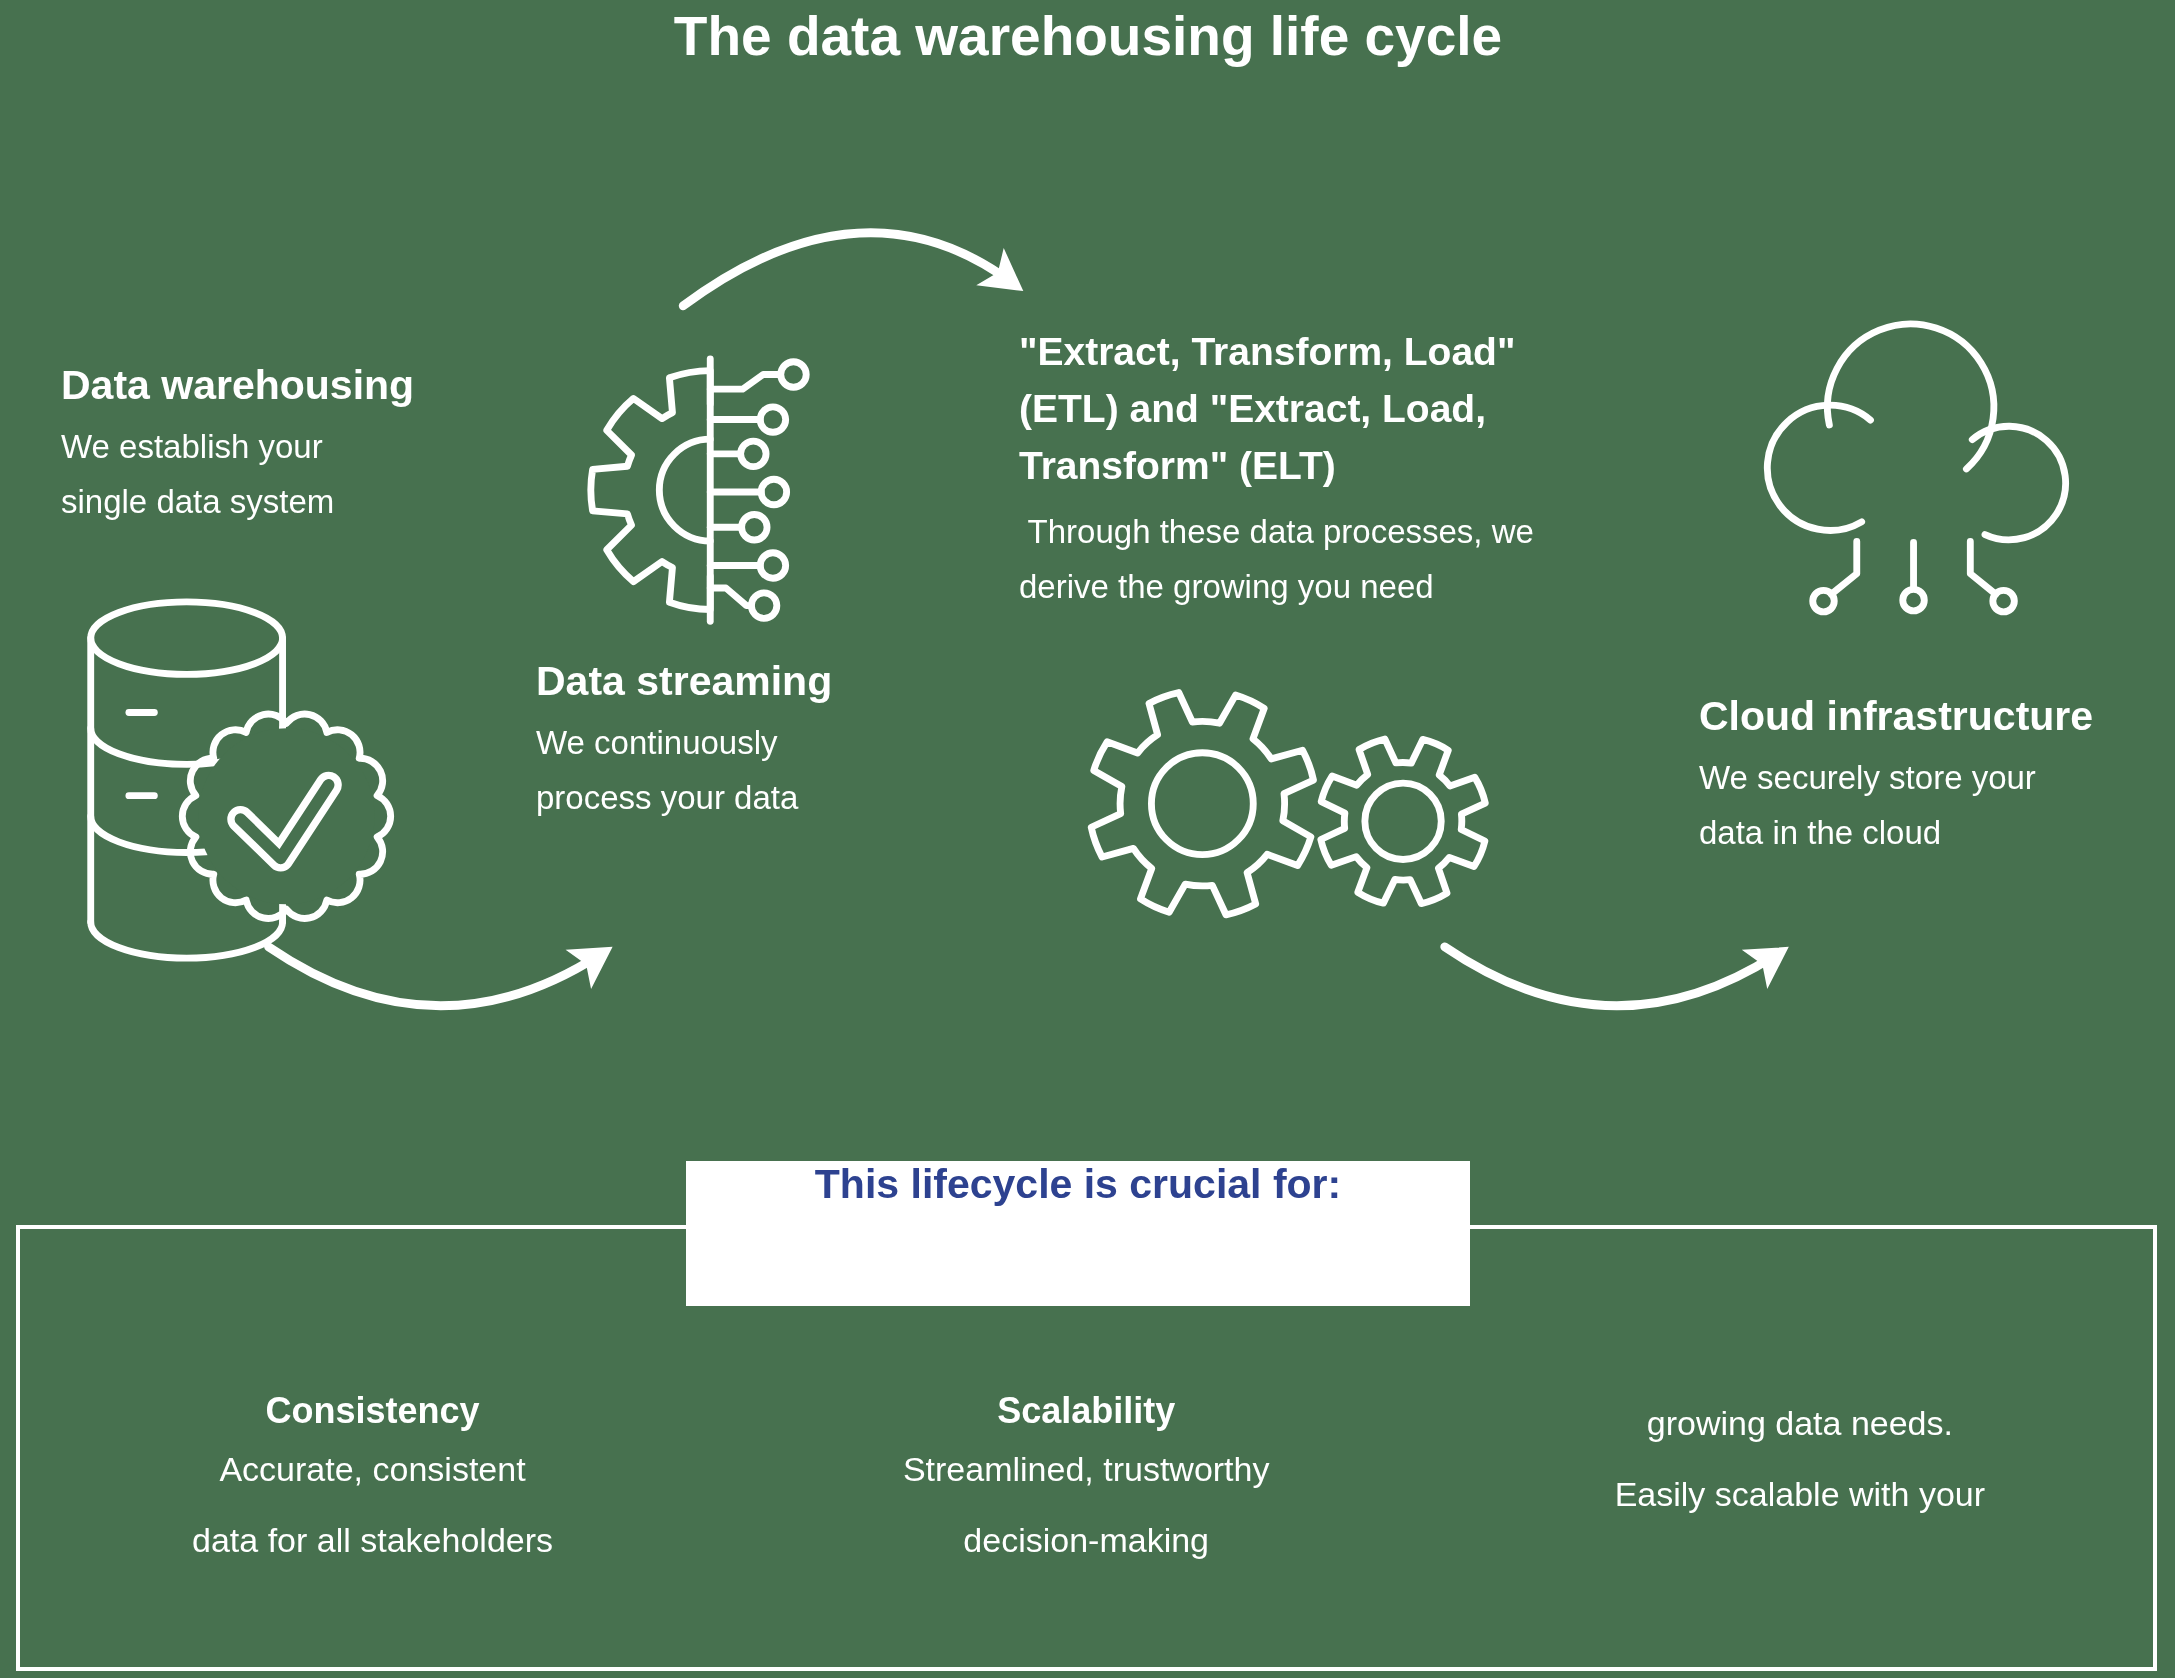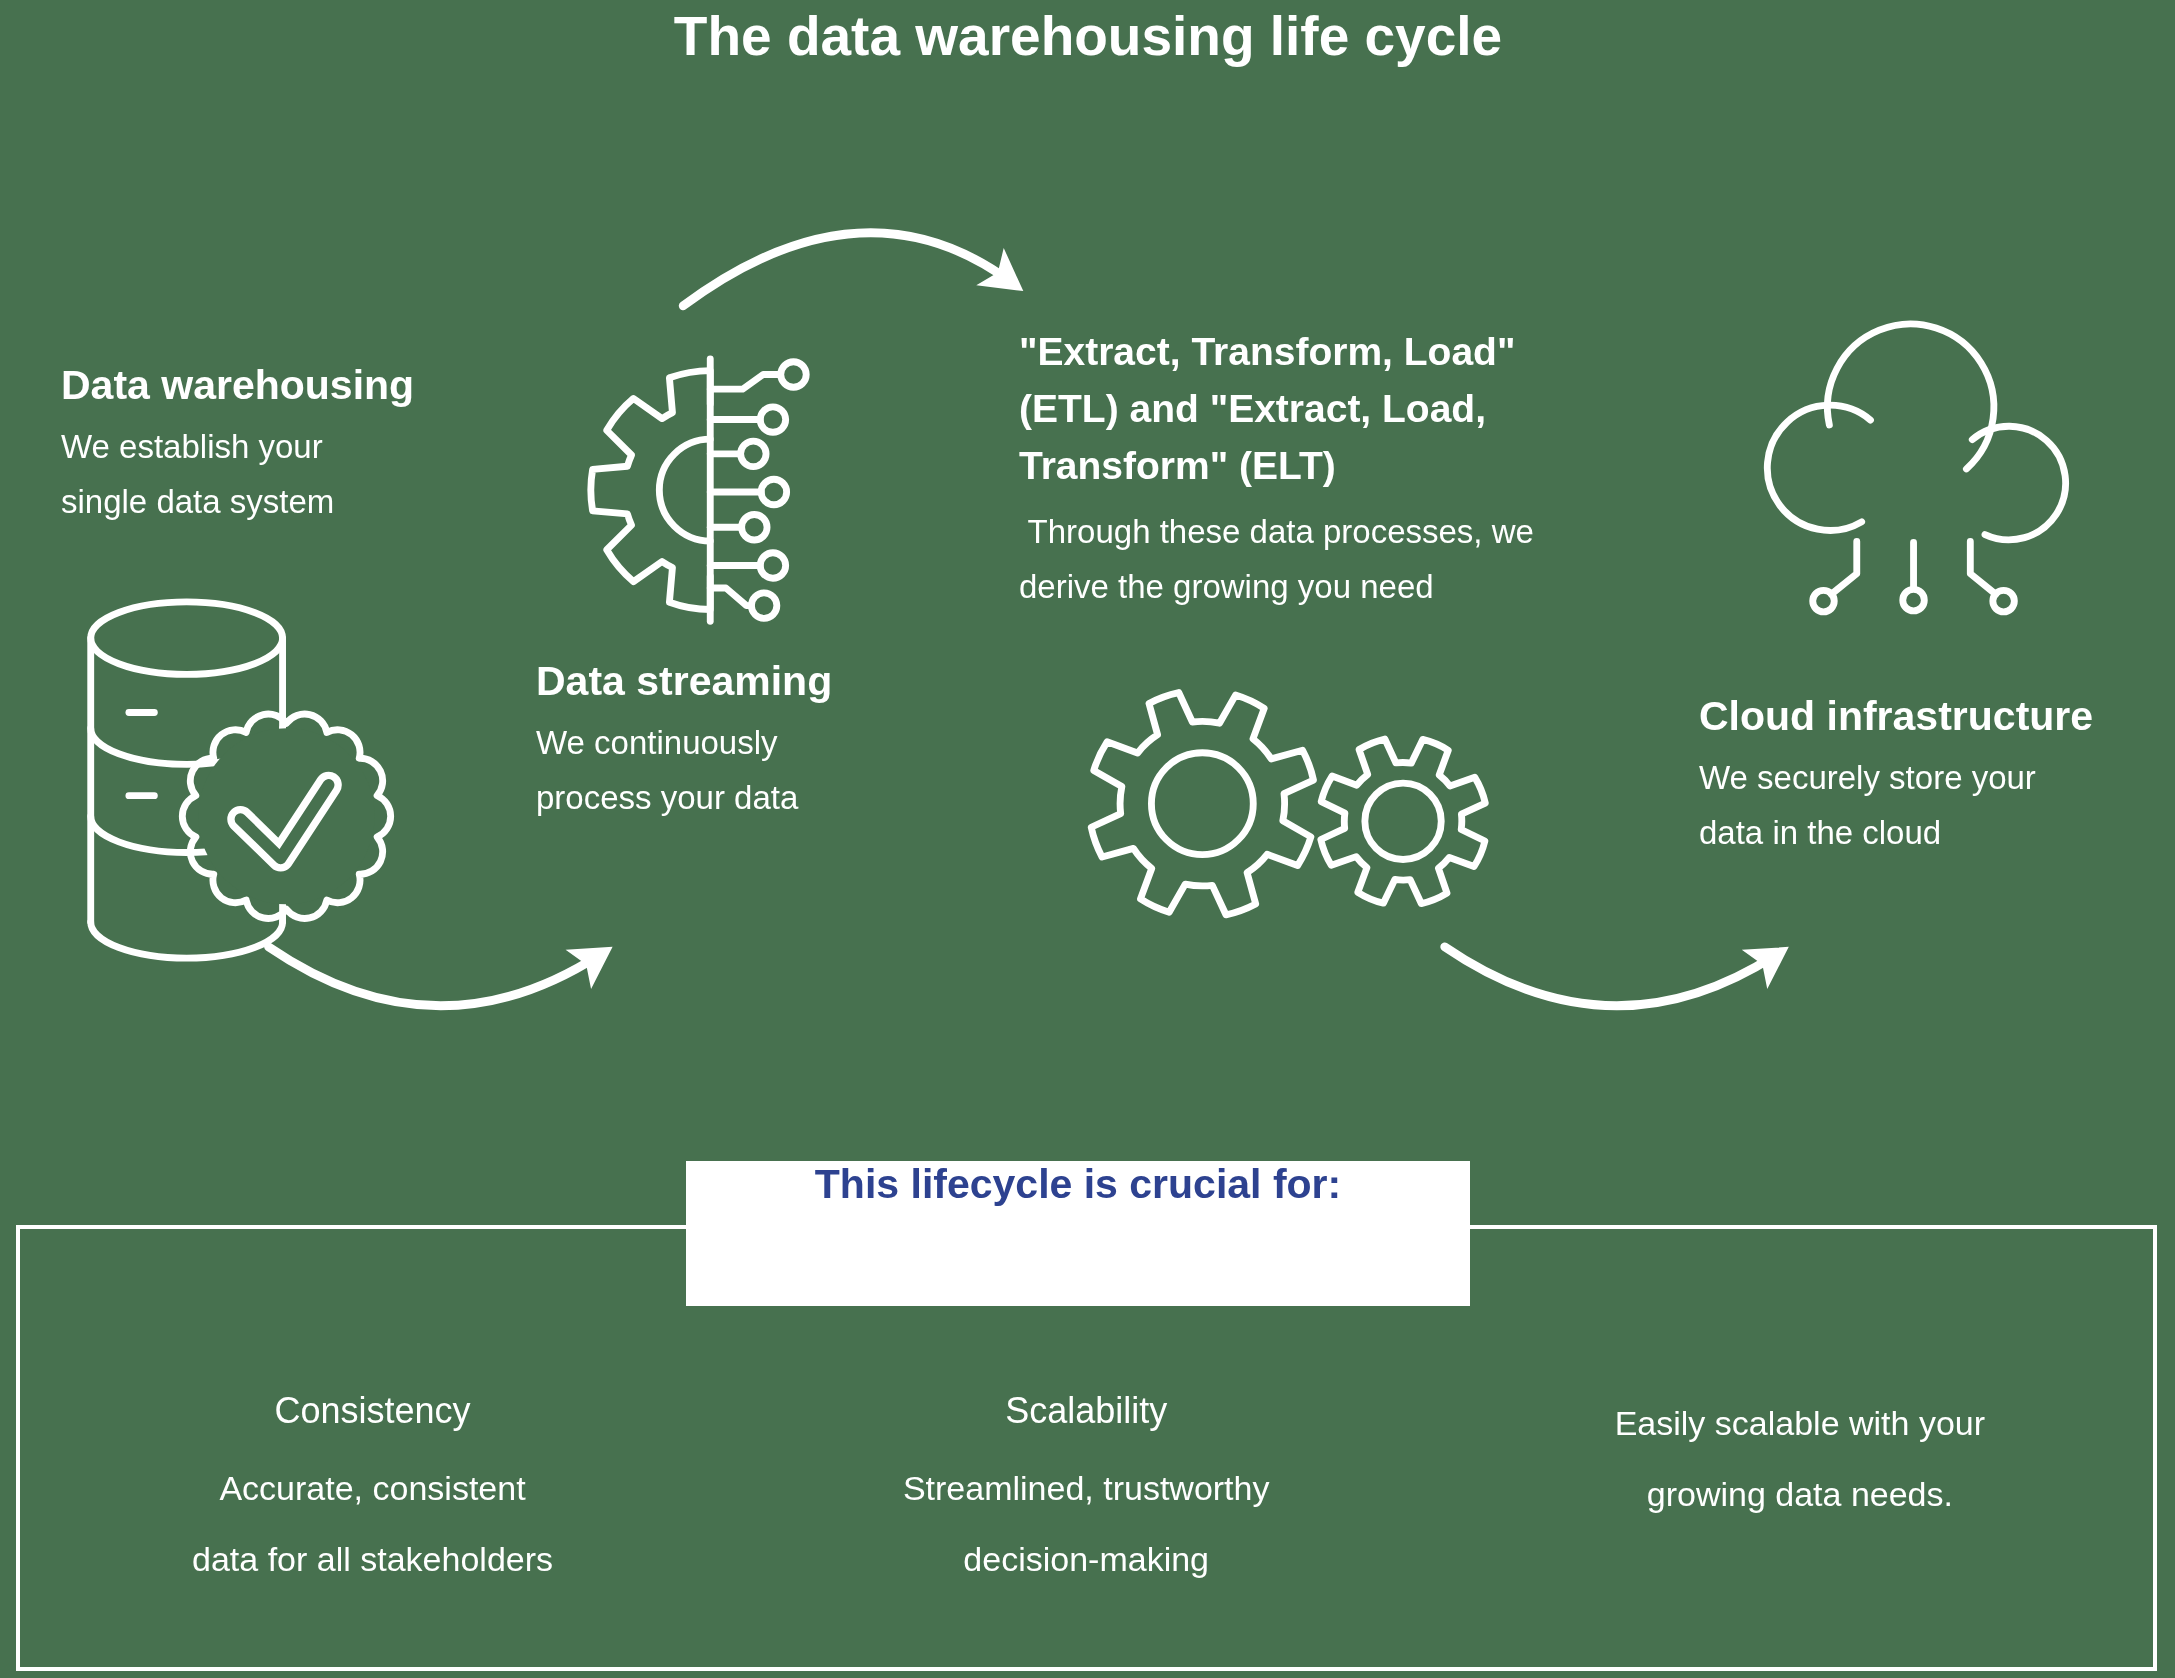--- a/index.html
+++ b/index.html
@@ -30,21 +30,21 @@
     left:686px;top:1161px;width:784px;height:145px;background:var(--panel);
     display:flex;align-items:flex-start;justify-content:center;z-index:3;
   }
   .panel-text{color:var(--blue);font-weight:bold;font-size:41px;}
   .frame{
     left:15.7px;top:1225px;width:2141px;height:446px;
     border:4.9px solid var(--fg);box-sizing:border-box;z-index:1;
   }
   .cols{left:15.7px;top:1364px;width:2141px;display:flex;z-index:2;}
   .col{flex:1;text-align:center;padding-top:23.5px;}
-  .col-title{font-weight:normal;font-size:36px;line-height:45px;margin:0 0 20px;}
+  .col-title{font-weight:bold;font-size:36px;line-height:45px;margin:0 0 1px;}
   .col-body{font-size:34px;line-height:71px;}
 </style>
 </head>
 <body>
 
 <div id="stage">
 
   <div class="abs diagram-title">The data warehousing life cycle</div>
 
   <svg class="abs" style="left:0;top:0;z-index:0" width="2176" height="1679" viewBox="0 0 2220 1713">
@@ -182,20 +182,20 @@
     </div>
     <div class="col">
       <div class="col-title">Scalability</div>
       <div class="col-body">
         <div>Streamlined, trustworthy</div>
         <div>decision-making</div>
       </div>
     </div>
     <div class="col">
       <div class="col-body">
+        <div>growing data needs.</div>
         <div>Easily scalable with your</div>
-        <div>growing data needs.</div>
       </div>
     </div>
   </div>
 
 </div>
 
 
 </body></html>

